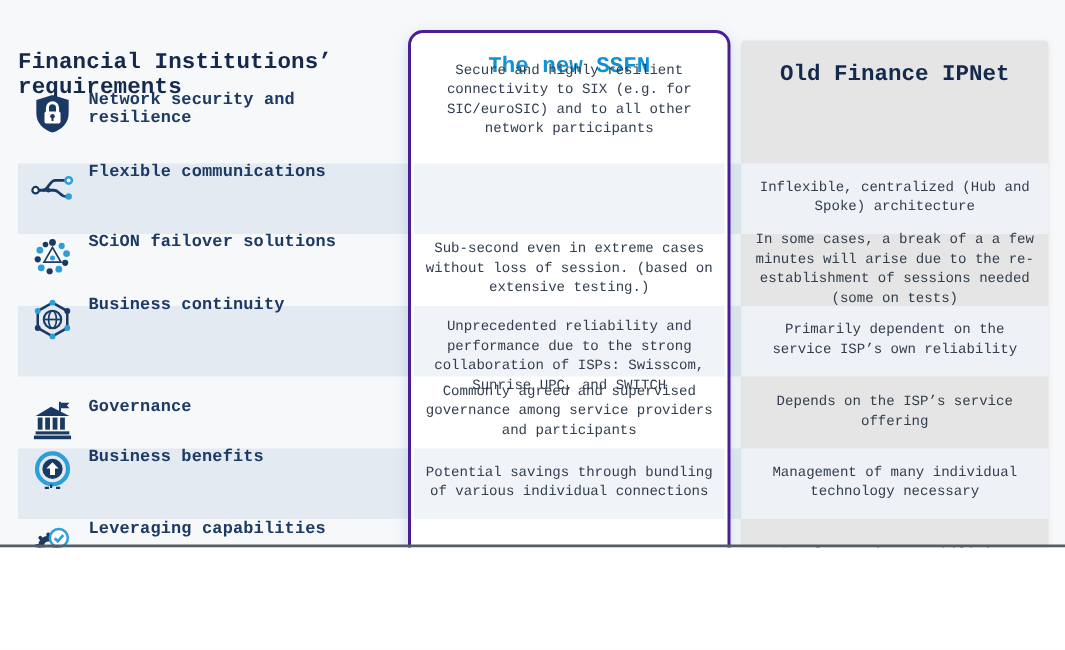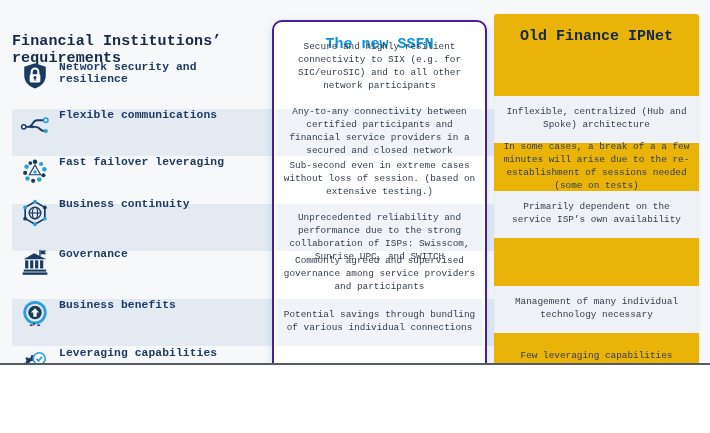--- a/index.html
+++ b/index.html
@@ -31,22 +31,22 @@
     position:absolute;left:0;top:14px;width:100%;margin:0;text-align:center;
     font-size:15px;font-weight:bold;color:#0f93d6;
   }
   .cell{
     position:absolute;left:0;width:100%;height:47.5px;box-sizing:border-box;
     display:flex;align-items:center;justify-content:center;text-align:center;
     padding:0 9px;font-size:9.4px;line-height:1.38;color:#323e4e;
   }
   
   .right-card{
-    position:absolute;left:494px;top:14px;width:205px;height:374px;
-    background:#eab308;border-radius:3px;box-shadow:0 1px 4px rgba(0,0,0,.06);
+    position:absolute;left:494px;top:27px;width:205px;height:374px;
+    background:#e5e5e5;border-radius:3px;box-shadow:0 1px 4px rgba(0,0,0,.06);
   }
   .right-card .inner-stripe{position:absolute;left:0;right:0;height:47.5px;background:#eef1f6;}
   .right-title{
     position:absolute;left:0;top:14px;width:100%;margin:0;text-align:center;
     font-size:15px;font-weight:bold;color:#14294b;
   }
   .bottom-line{position:absolute;left:0;bottom:0;width:710px;height:2px;background:#565c63;}
 </style>
 </head>
 <body>
@@ -98,42 +98,42 @@
           <circle cx="25" cy="20.5" r="2.2" fill="#1b3a63"></circle>
           <circle cx="20.5" cy="25" r="2.4" fill="#2d9fd8"></circle>
           <circle cx="14" cy="26.5" r="2.2" fill="#1b3a63"></circle>
           <circle cx="8" cy="24" r="2.4" fill="#2d9fd8"></circle>
           <circle cx="5.5" cy="18" r="2.2" fill="#1b3a63"></circle>
           <circle cx="7" cy="11.5" r="2.4" fill="#2d9fd8"></circle>
           <circle cx="11" cy="7.5" r="2" fill="#1b3a63"></circle>
           <circle cx="16" cy="17" r="1.8" fill="#2d9fd8"></circle>
         </svg>
     </span>
-    <span class="req-label">Fast failover leveraging</span>
+    <span class="req-label">SCiON failover solutions</span>
   </div>
 
   <div class="req-row" style="top:198px">
     <span class="req-icon">
       <svg viewBox="0 0 32 32" fill="none">
           <polygon points="16,4 26.5,10 26.5,22 16,28 5.5,22 5.5,10" stroke="#1b3a63" stroke-width="1.8"></polygon>
           <circle cx="16" cy="16" r="6.2" stroke="#1b3a63" stroke-width="1.5"></circle>
           <ellipse cx="16" cy="16" rx="2.8" ry="6.2" stroke="#1b3a63" stroke-width="1.2"></ellipse>
           <path d="M10 16h12" stroke="#1b3a63" stroke-width="1.2"></path>
           <circle cx="16" cy="4" r="2.1" fill="#2d9fd8"></circle>
           <circle cx="26.5" cy="10" r="2.1" fill="#1b3a63"></circle>
           <circle cx="26.5" cy="22" r="2.1" fill="#2d9fd8"></circle>
           <circle cx="16" cy="28" r="2.1" fill="#2d9fd8"></circle>
           <circle cx="5.5" cy="22" r="2.1" fill="#1b3a63"></circle>
           <circle cx="5.5" cy="10" r="2.1" fill="#2d9fd8"></circle>
         </svg>
     </span>
     <span class="req-label">Business continuity</span>
   </div>
 
-  <div class="req-row" style="top:248px">
+  <div class="req-row" style="top:266px">
     <span class="req-icon">
       <svg viewBox="0 0 32 32" fill="#1b3a63">
           <rect x="20.6" y="2" width="1.4" height="7"></rect>
           <path d="M22 2.6h6l-1.7 2 1.7 2h-6z"></path>
           <path d="M15 5.5 28 12H4z"></path>
           <rect x="5.5" y="13.2" width="3.4" height="8.6"></rect>
           <rect x="10.8" y="13.2" width="3.4" height="8.6"></rect>
           <rect x="16.1" y="13.2" width="3.4" height="8.6"></rect>
           <rect x="21.4" y="13.2" width="3.4" height="8.6"></rect>
           <rect x="4" y="23" width="24" height="2.2"></rect>
@@ -179,32 +179,32 @@
     <span class="req-label">Leveraging capabilities</span>
   </div>
 
   <div class="right-card">
     <div class="inner-stripe" style="top:81.5px"></div>
     <div class="inner-stripe" style="top:176.5px"></div>
     <div class="inner-stripe" style="top:271.5px"></div>
     <h2 class="right-title">Old Finance IPNet</h2>
     <div class="cell" style="top:81.5px">Inflexible, centralized (Hub and Spoke) architecture</div>
     <div class="cell" style="top:129px">In some cases, a break of a a few minutes will arise due to the re-establishment of sessions needed (some on tests)</div>
-    <div class="cell" style="top:176.5px">Primarily dependent on the service ISP’s own availability</div>
+    <div class="cell" style="top:176.5px">Primarily dependent on the service ISP’s own reliability</div>
+    <div class="cell" style="top:224px">Depends on the ISP’s service offering</div>
     <div class="cell" style="top:271.5px">Management of many individual technology necessary</div>
     <div class="cell" style="top:319px">Few leveraging capabilities</div>
   </div>
 
   <div class="mid-box">
     <div class="inner-stripe" style="top:86.5px"></div>
     <div class="inner-stripe" style="top:181.5px"></div>
     <div class="inner-stripe" style="top:276.5px"></div>
     <h2 class="mid-title">The new SSFN</h2>
     <div class="cell" style="top:21px">Secure and highly resilient connectivity to SIX (e.g. for SIC/euroSIC) and to all other network participants</div>
-    <div class="cell" style="top:86.5px">Any-to-any connectivity between certified participants and financial service providers in a secured and closed network</div>
     <div class="cell" style="top:134px">Sub-second even in extreme cases without loss of session. (based on extensive testing.)</div>
     <div class="cell" style="top:192px">Unprecedented reliability and performance due to the strong collaboration of ISPs: Swisscom, Sunrise UPC, and SWITCH</div>
     <div class="cell" style="top:229px">Commonly agreed and supervised governance among service providers and participants</div>
     <div class="cell" style="top:276.5px">Potential savings through bundling of various individual connections</div>
   </div>
 
   <div class="bottom-line"></div>
 </div>
 
 </body></html>

